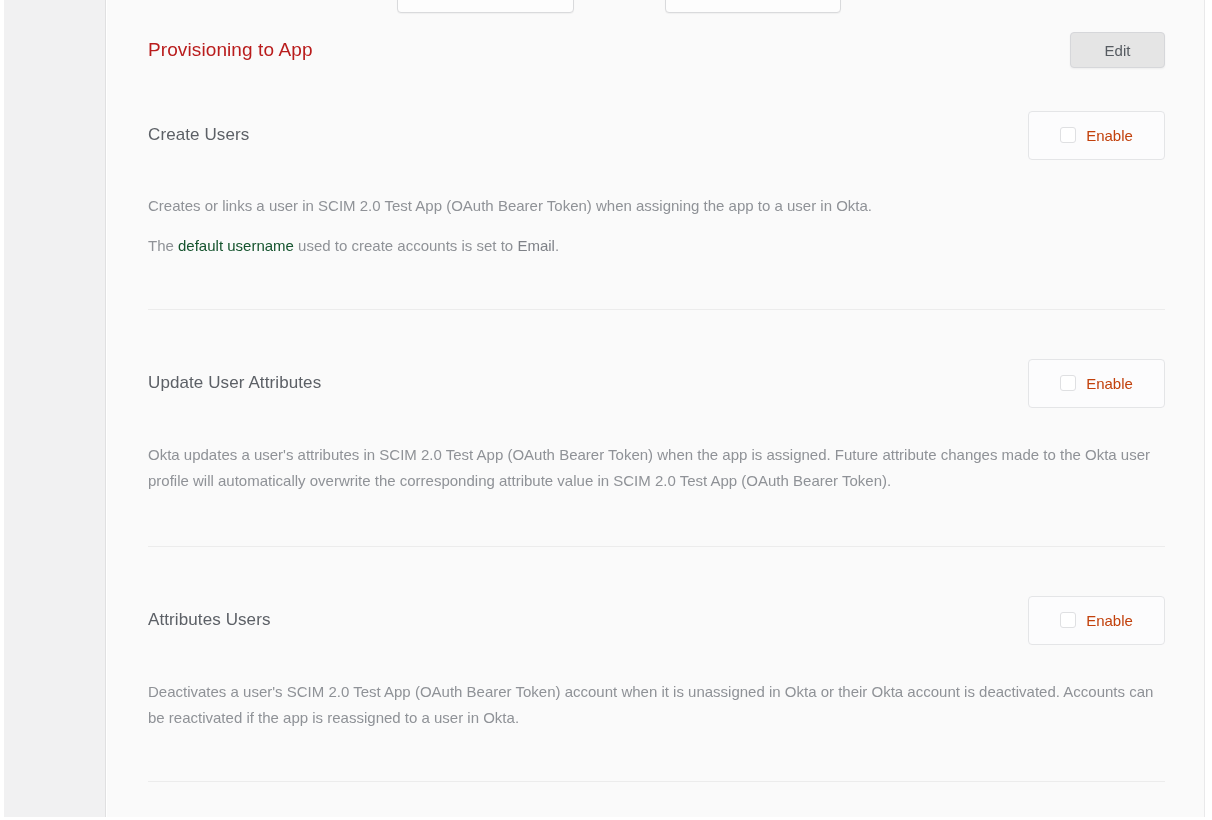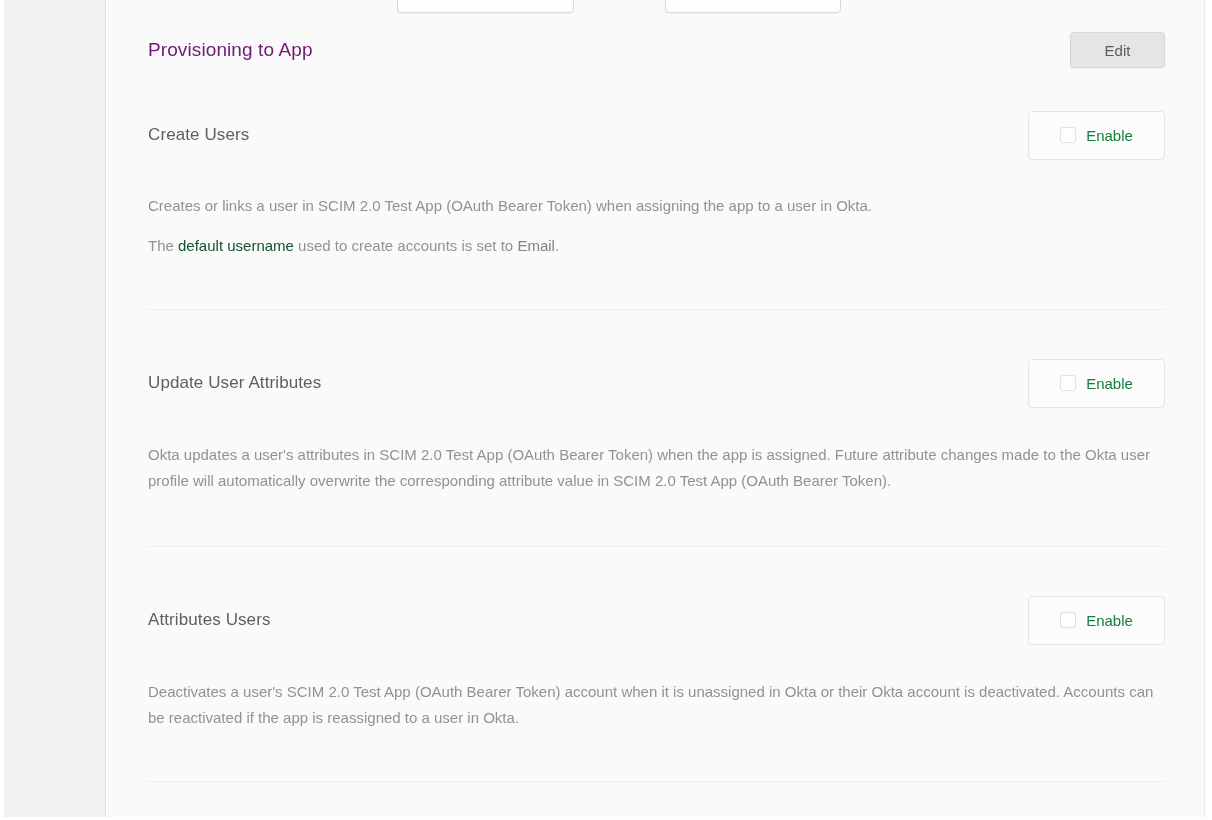--- a/index.html
+++ b/index.html
@@ -21,21 +21,21 @@
   }
   .remnant-1 { left: 290px; width: 177px; }
   .remnant-2 { left: 558px; width: 176px; }
 
   .content { position: relative; padding: 32px 0 0 41px; width: 1058px; }
   .inner { width: 1017px; }
 
   .panel-header {
     display: flex; justify-content: space-between; align-items: center; height: 36px;
   }
-  .panel-title { font-size: 19px; font-weight: 400; color: #701a75; letter-spacing: 0.1px; }
+  .panel-title { font-size: 19px; font-weight: 400; color: #b91c1c; letter-spacing: 0.1px; }
 
   .edit-btn {
     width: 95px; height: 36px; background: #e5e5e5;
     border: 1px solid #d6d7da; border-radius: 4px;
     font-family: "Liberation Sans", sans-serif;
     font-size: 15px; color: #565b61; cursor: pointer;
     box-shadow: 0 1px 2px rgba(0,0,0,0.05);
   }
 
   .setting { }
@@ -48,21 +48,21 @@
     width: 137px; height: 49px; background: #fcfcfd;
     border: 1px solid #e4e5e7; border-radius: 4px;
     display: flex; align-items: center; justify-content: center;
     cursor: default;
   }
   .checkbox {
     width: 16px; height: 16px; background: #ffffff;
     border: 1px solid #dfe0e2; border-radius: 3px;
     margin-right: 10px; flex: none;
   }
-  .enable-label { font-size: 15px; color: #15803d; }
+  .enable-label { font-size: 15px; color: #c2410c; }
 
   .desc { font-size: 15px; line-height: 26px; color: #8f9297; }
   .desc a { color: #14532d; text-decoration: none; }
   .desc b { color: #7f8288; font-weight: normal; }
 
   .m-sec1 { margin-top: 42px; }
   .m-sec  { margin-top: 48px; }
   .m-desc1 { margin-top: 33px; }
   .m-desc2 { margin-top: 14px; }
   .m-desc  { margin-top: 34px; }

